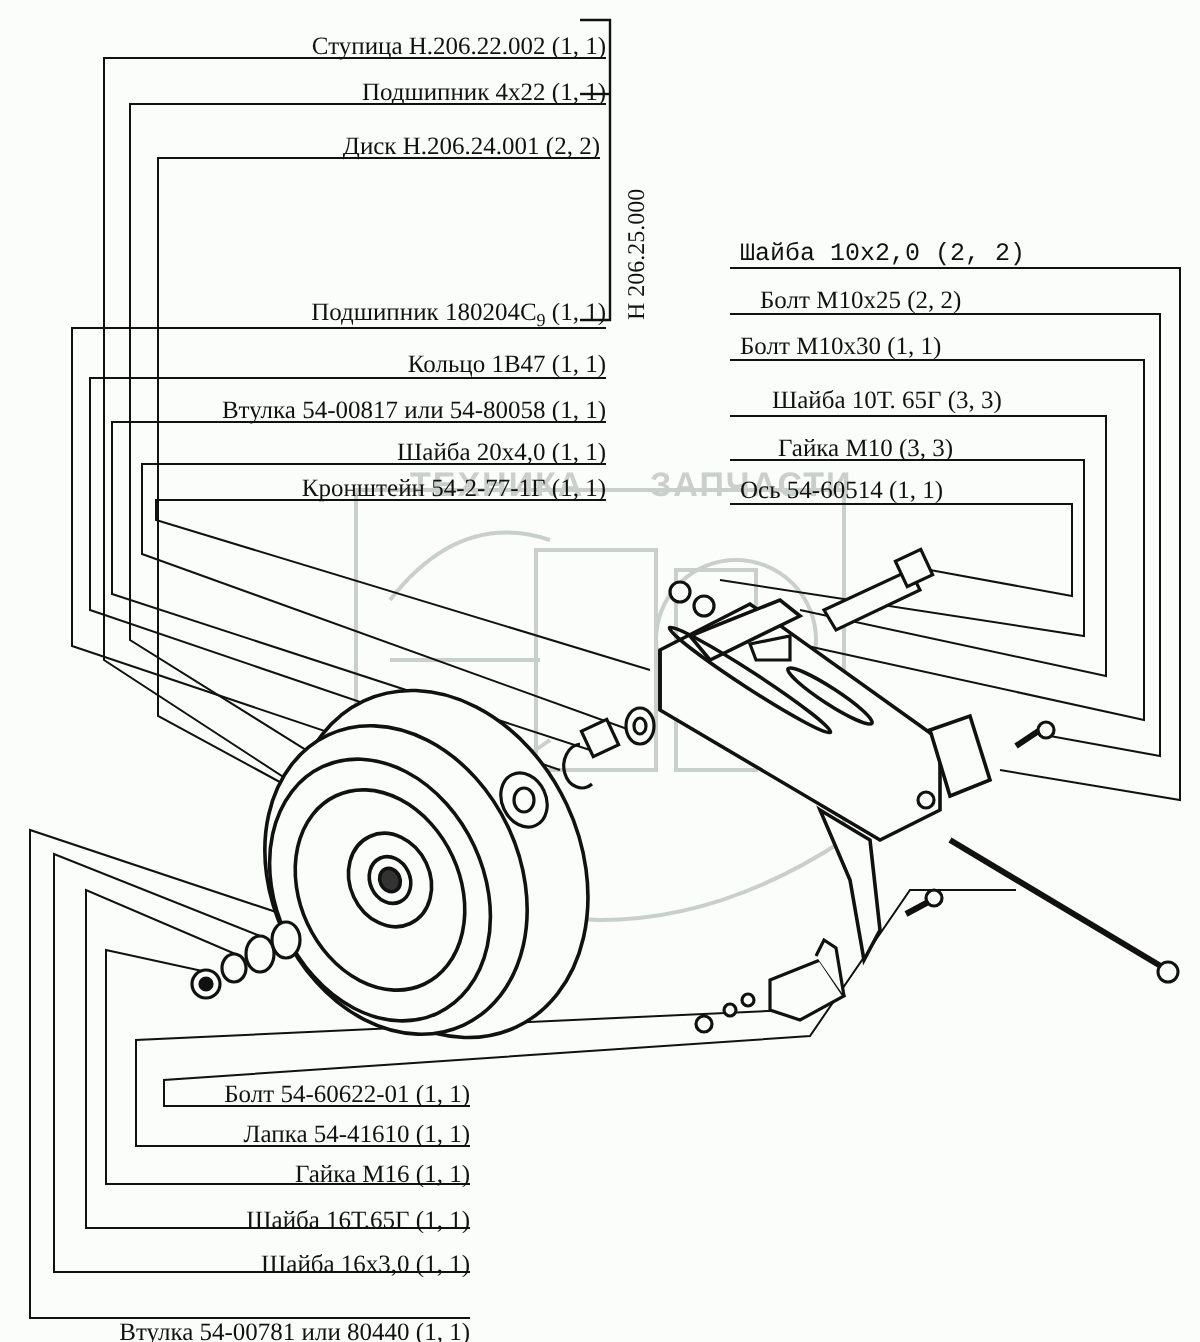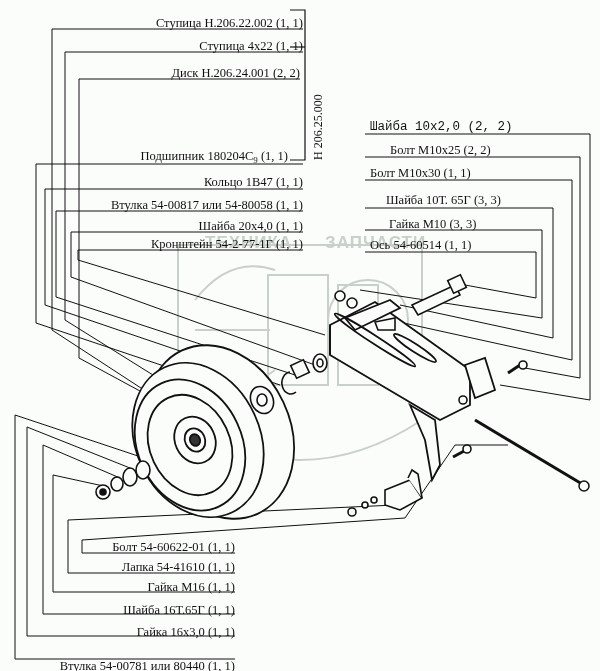--- a/index.html
+++ b/index.html
@@ -123,38 +123,38 @@
   </g>
 </svg>
 
 <div class="wm" style="left:205px;top:233px;">ТЕХНИКА</div>
 <div class="wm" style="left:325px;top:233px;">ЗАПЧАСТИ</div>
 
 <div class="vert" style="left:311px;top:160px;">Н 206.25.000</div>
 
 <div>
   <div class="lbl r" style="right:297px;top:16px;"><span>Ступица Н.206.22.002</span> <span>(1, 1)</span></div>
-  <div class="lbl r" style="right:297px;top:39px;"><span>Ступица 4х22</span> <span>(1, 1)</span></div>
+  <div class="lbl r" style="right:297px;top:39px;"><span>Подшипник 4х22</span> <span>(1, 1)</span></div>
   <div class="lbl r" style="right:300px;top:66px;"><span>Диск Н.206.24.001</span> <span>(2, 2)</span></div>
-  <div class="lbl r" style="right:312px;top:149px;"><span>Подшипник 180204С</span><span class="sub">9</span> <span>(1, 1)</span></div>
+  <div class="lbl r" style="right:297px;top:149px;"><span>Подшипник 180204С</span><span class="sub">9</span> <span>(1, 1)</span></div>
   <div class="lbl r" style="right:297px;top:175px;"><span>Кольцо 1В47</span> <span>(1, 1)</span></div>
   <div class="lbl r" style="right:297px;top:198px;"><span>Втулка 54-00817 или 54-80058</span> <span>(1, 1)</span></div>
   <div class="lbl r" style="right:297px;top:219px;"><span>Шайба 20х4,0</span> <span>(1, 1)</span></div>
   <div class="lbl r" style="right:297px;top:237px;"><span>Кронштейн 54-2-77-1Г</span> <span>(1, 1)</span></div>
 </div>
 
 <div>
   <div class="lbl" style="left:370px;top:120px;font-family:Liberation Mono, monospace;"><span>Шайба 10х2,0</span> <span>(2, 2)</span></div>
-  <div class="lbl" style="left:390px;top:143px;"><span>Болт М10х25</span> <span>(2, 2)</span></div>
+  <div class="lbl" style="left:380px;top:143px;"><span>Болт М10х25</span> <span>(2, 2)</span></div>
   <div class="lbl" style="left:370px;top:166px;"><span>Болт М10х30</span> <span>(1, 1)</span></div>
   <div class="lbl" style="left:386px;top:193px;text-align:right;"><span>Шайба 10Т. 65Г</span> <span>(3, 3)</span></div>
   <div class="lbl" style="left:370px;top:217px;margin-left:19px;"><span>Гайка М10</span> <span>(3, 3)</span></div>
   <div class="lbl" style="left:370px;top:238px;"><span>Ось 54-60514</span> <span>(1, 1)</span></div>
 </div>
 
 <div>
   <div class="lbl r" style="right:365px;top:540px;"><span>Болт 54-60622-01</span> <span>(1, 1)</span></div>
   <div class="lbl r" style="right:365px;top:560px;"><span>Лапка 54-41610</span> <span>(1, 1)</span></div>
   <div class="lbl r" style="right:365px;top:580px;padding-left:20px;"><span>Гайка М16</span> <span>(1, 1)</span></div>
   <div class="lbl r" style="right:365px;top:603px;"><span>Шайба 16Т.65Г</span> <span>(1, 1)</span></div>
-  <div class="lbl r" style="right:365px;top:625px;"><span>Гайка 16х3,0</span> <span>(1, 1)</span></div>
+  <div class="lbl r" style="right:365px;top:625px;"><span>Шайба 16х3,0</span> <span>(1, 1)</span></div>
   <div class="lbl r" style="right:365px;top:647px;margin-top:12px;"><span>Втулка 54-00781 или 80440</span> <span>(1, 1)</span></div>
 </div>
 
 </body></html>

